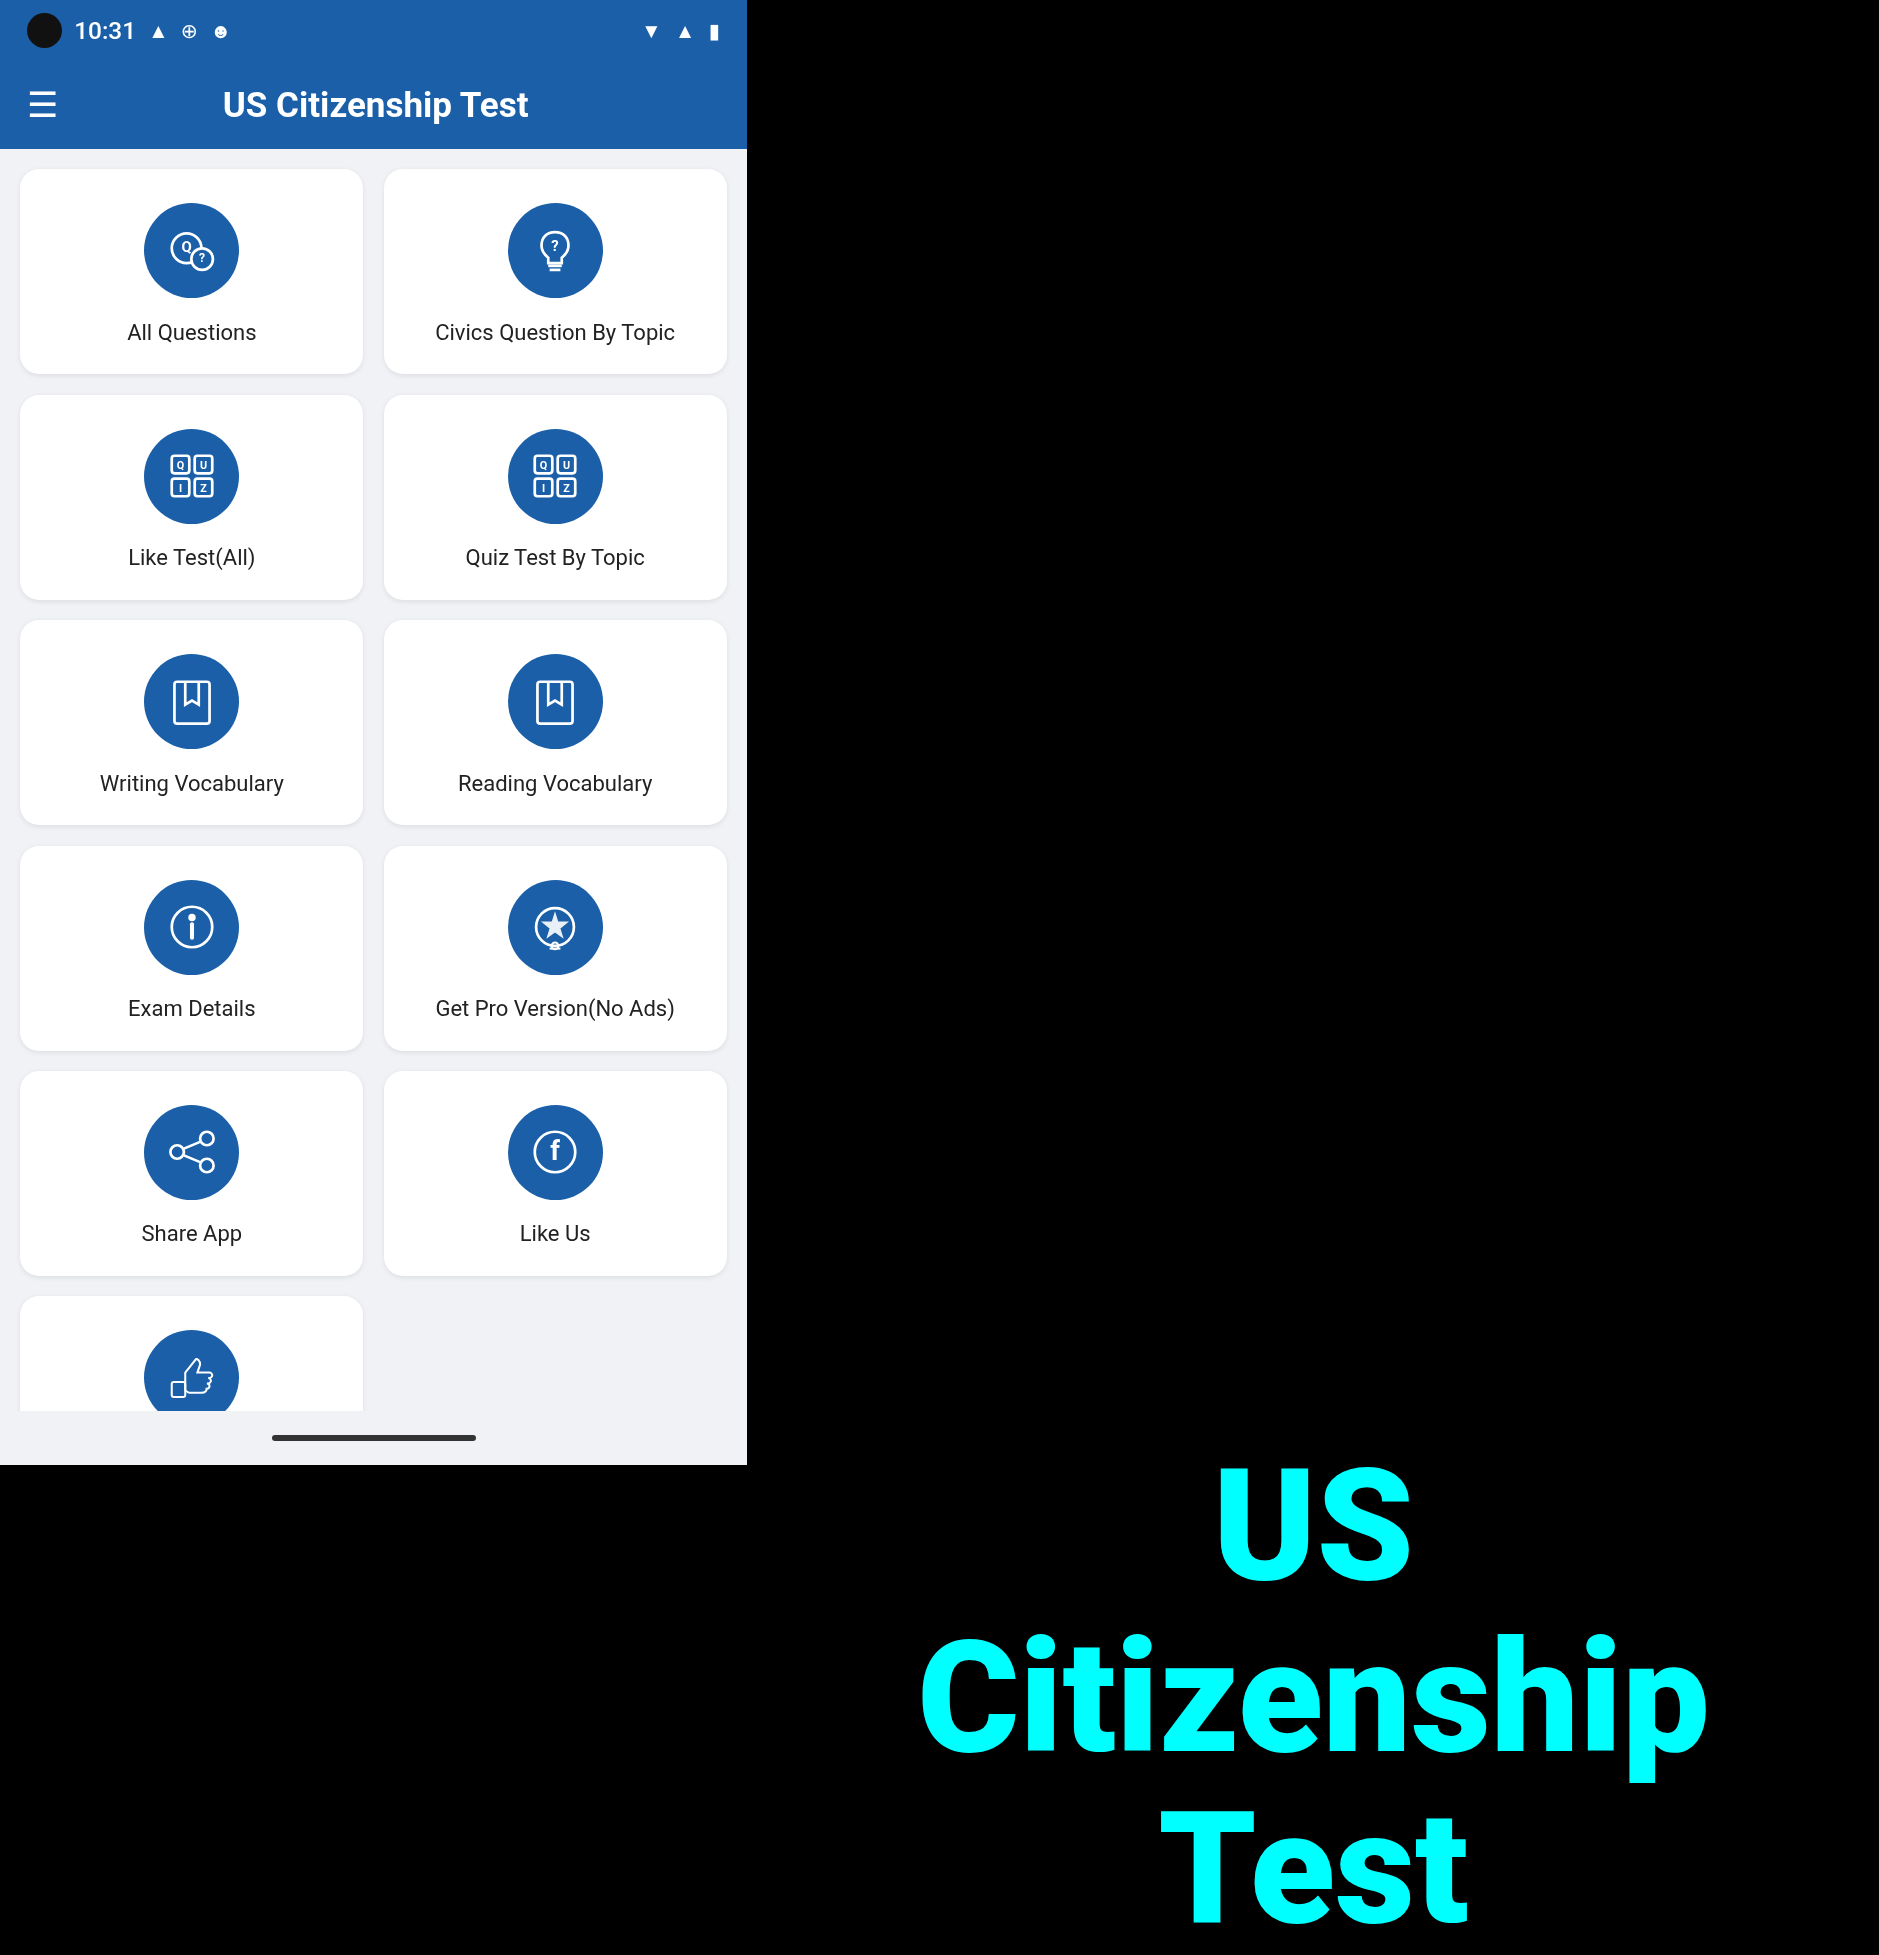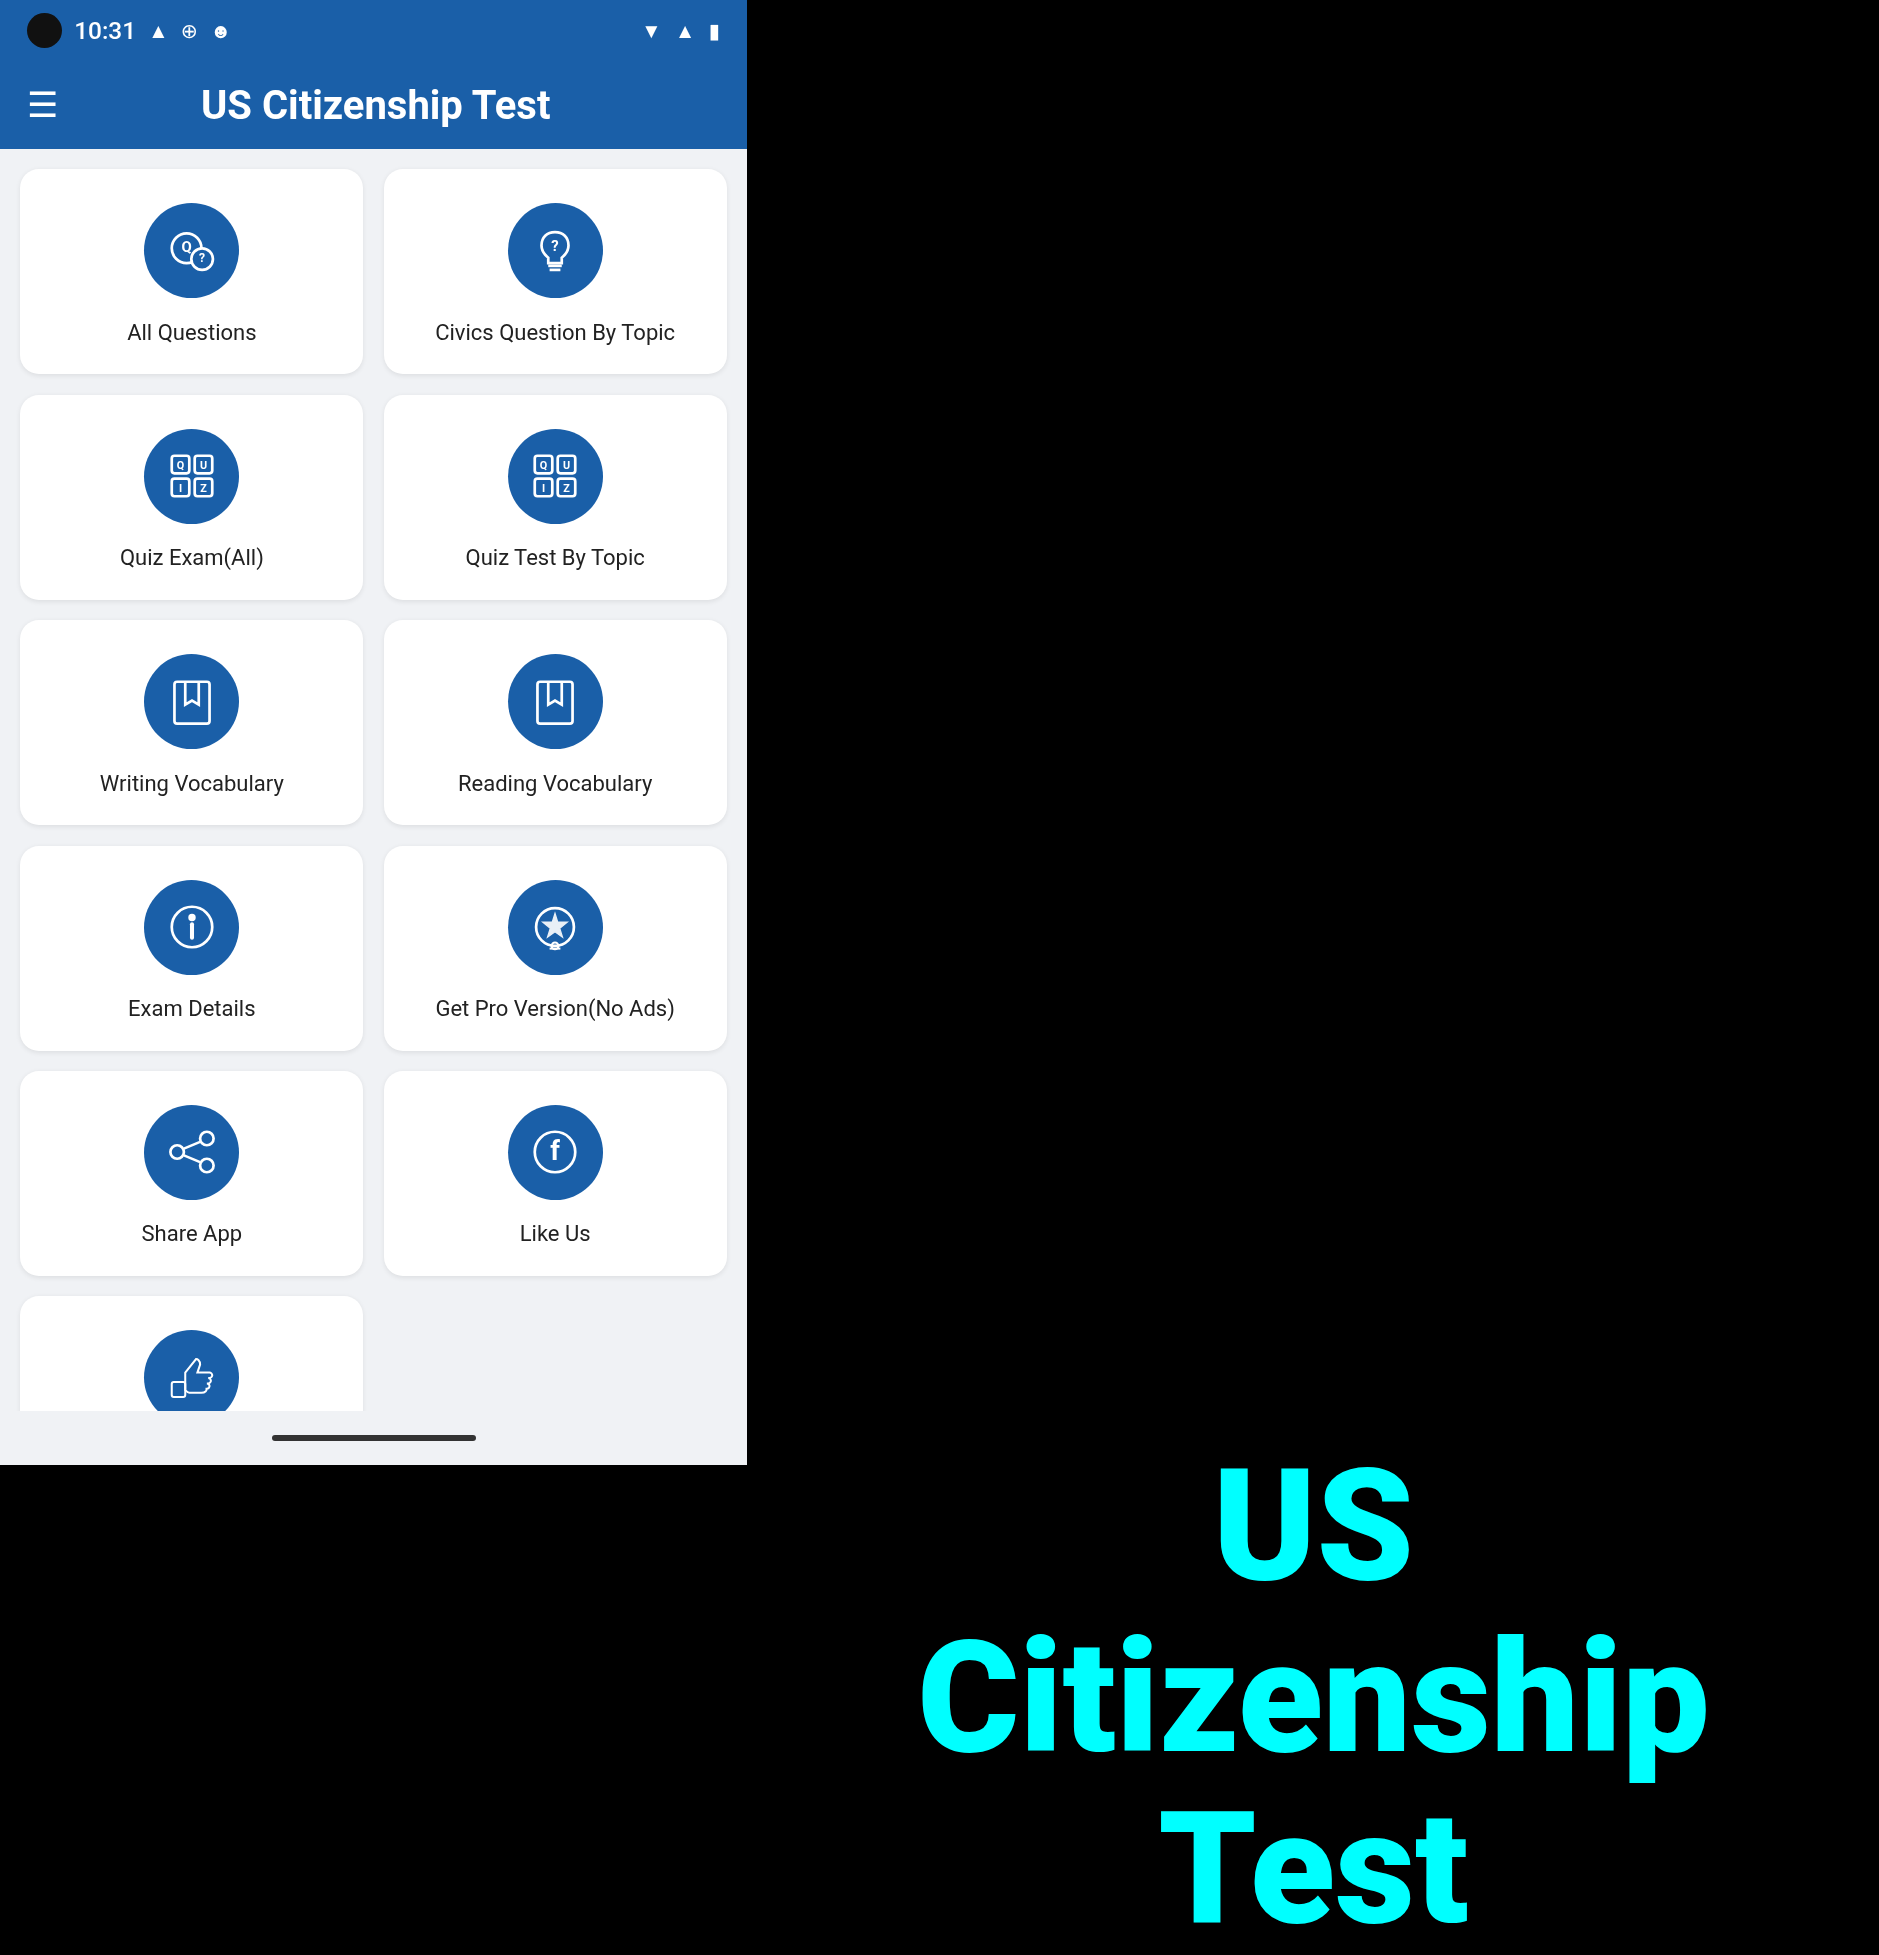--- a/index.html
+++ b/index.html
@@ -75,21 +75,21 @@
 
     .hamburger-icon {
       color: #fff;
       font-size: 35px;
       margin-right: 27px;
       cursor: pointer;
     }
 
     .app-title {
       color: #fff;
-      font-size: 40px;
+      font-size: 35px;
       font-weight: 700;
       flex: 1;
       text-align: center;
       margin-right: 54px;
     }
 
     
     .grid-container {
       flex: 1;
       padding: 20.4px 20.4px 0 20.4px;
@@ -232,21 +232,21 @@
           <rect x="10" y="10" width="26" height="26" rx="4" stroke="#fff" stroke-width="4" fill="none"></rect>
           <rect x="44" y="10" width="26" height="26" rx="4" stroke="#fff" stroke-width="4" fill="none"></rect>
           <rect x="10" y="44" width="26" height="26" rx="4" stroke="#fff" stroke-width="4" fill="none"></rect>
           <rect x="44" y="44" width="26" height="26" rx="4" stroke="#fff" stroke-width="4" fill="none"></rect>
           <text x="23" y="30" text-anchor="middle" fill="#fff" font-size="16" font-weight="bold" stroke="none">Q</text>
           <text x="57" y="30" text-anchor="middle" fill="#fff" font-size="16" font-weight="bold" stroke="none">U</text>
           <text x="23" y="64" text-anchor="middle" fill="#fff" font-size="16" font-weight="bold" stroke="none">I</text>
           <text x="57" y="64" text-anchor="middle" fill="#fff" font-size="16" font-weight="bold" stroke="none">Z</text>
         </svg>
       </div>
-      <span class="grid-label">Quiz Exam(All)</span>
+      <span class="grid-label">Like Test(All)</span>
     </div>
 
     <div class="grid-item">
       <div class="icon-circle">
         <svg viewBox="0 0 80 80">
           <rect x="10" y="10" width="26" height="26" rx="4" stroke="#fff" stroke-width="4" fill="none"></rect>
           <rect x="44" y="10" width="26" height="26" rx="4" stroke="#fff" stroke-width="4" fill="none"></rect>
           <rect x="10" y="44" width="26" height="26" rx="4" stroke="#fff" stroke-width="4" fill="none"></rect>
           <rect x="44" y="44" width="26" height="26" rx="4" stroke="#fff" stroke-width="4" fill="none"></rect>
           <text x="23" y="30" text-anchor="middle" fill="#fff" font-size="16" font-weight="bold" stroke="none">Q</text>

